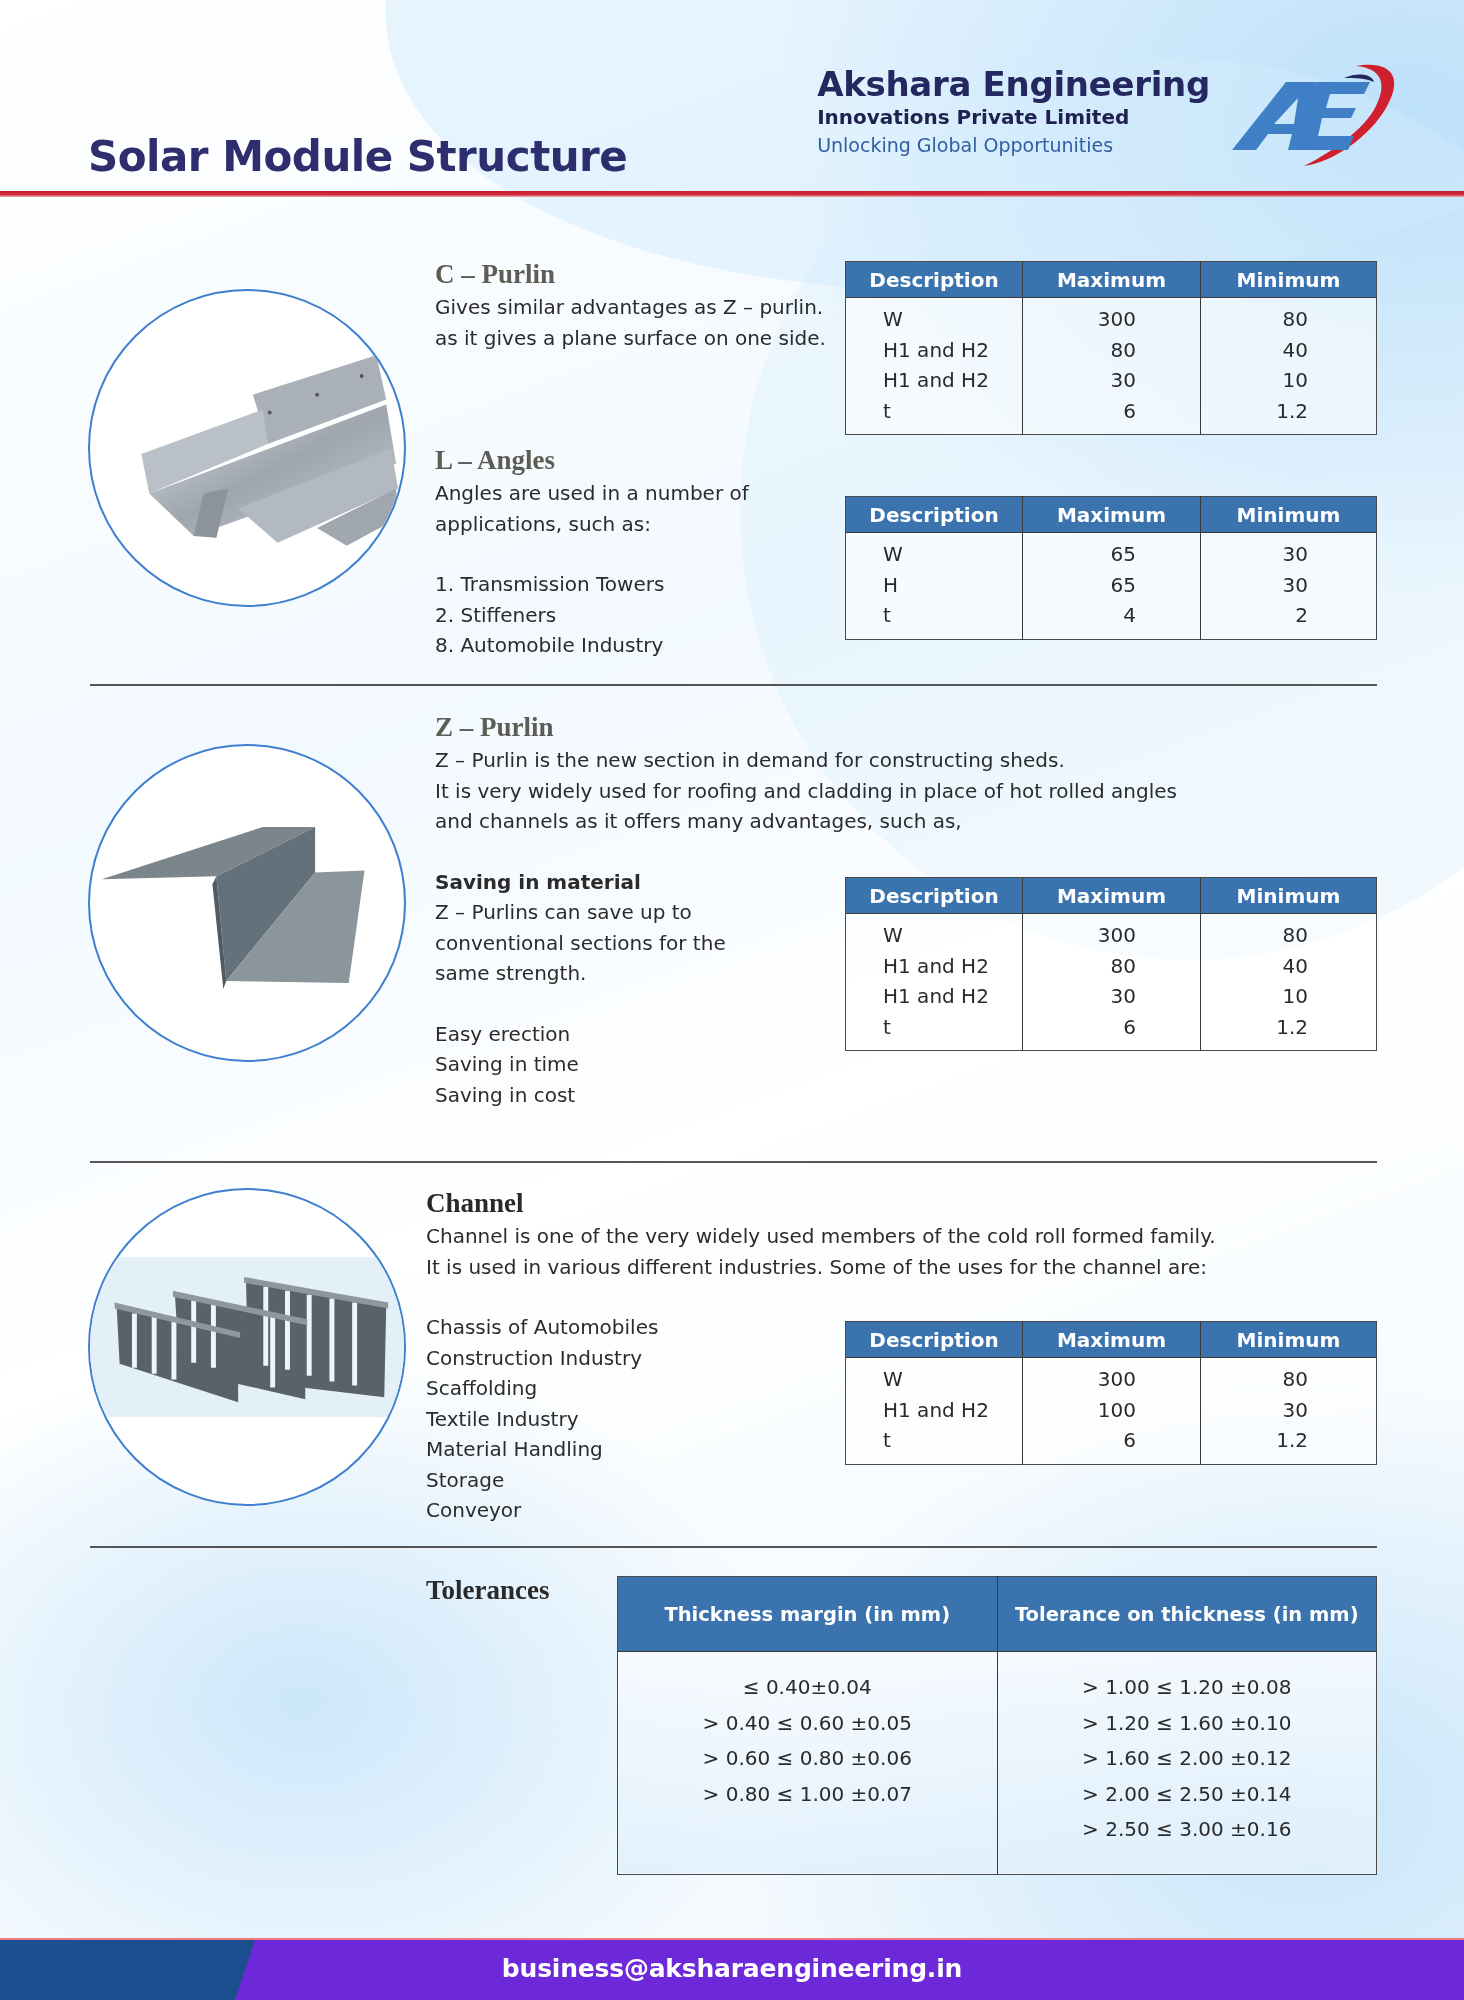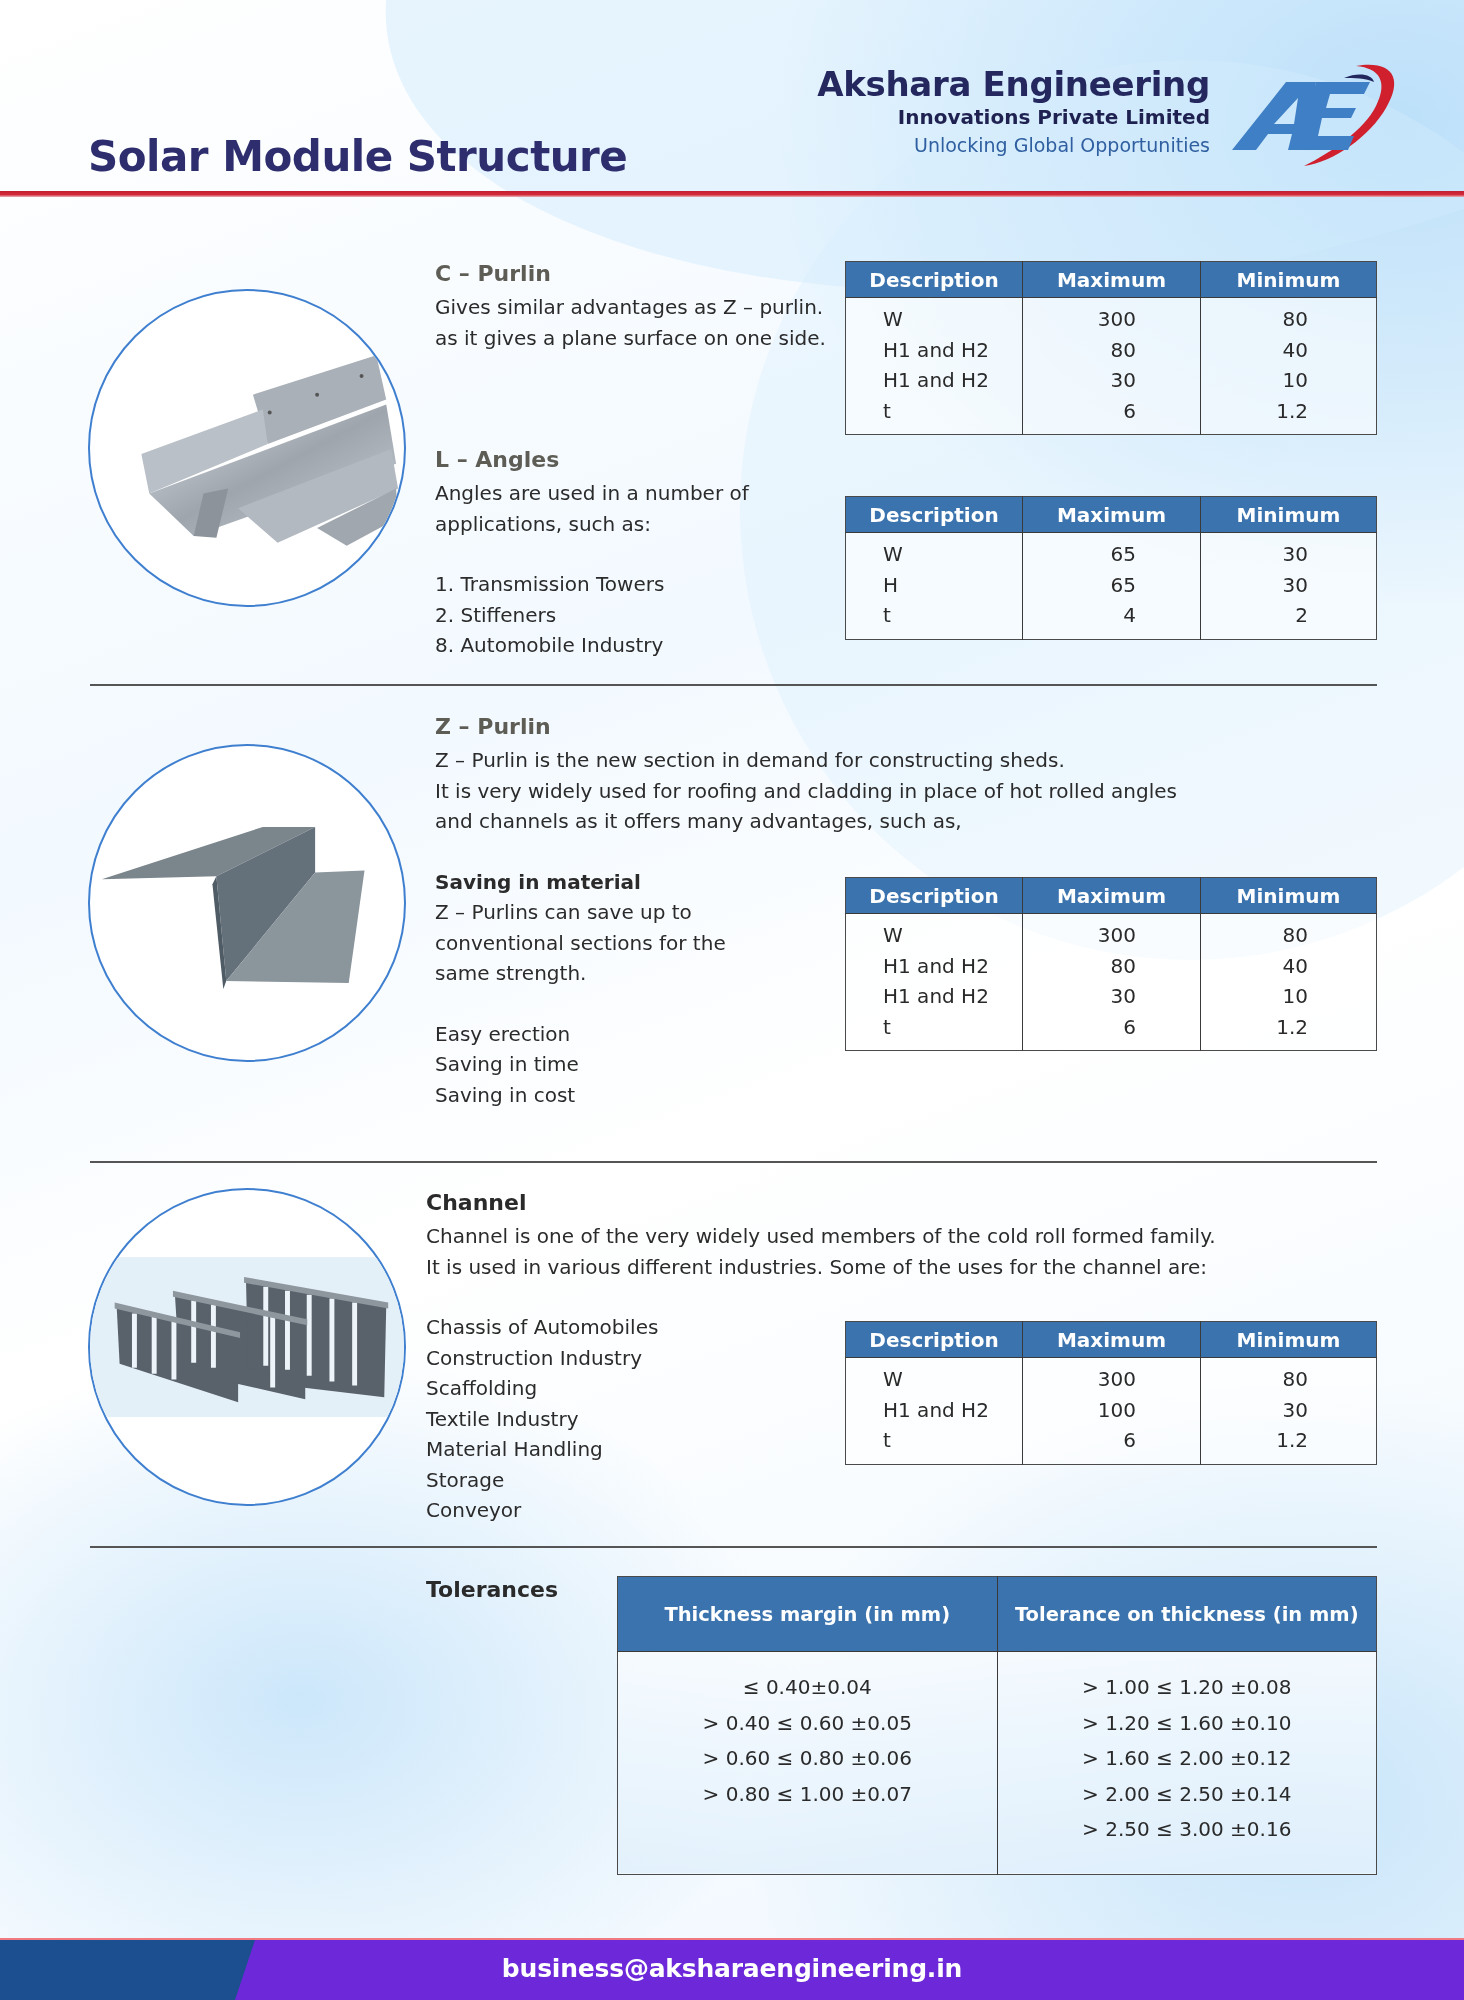--- a/index.html
+++ b/index.html
@@ -22,42 +22,42 @@
     .sw2 { left: 740px; top: 60px; width: 900px; height: 900px; background: rgba(215,238,253,0.35); }
 
     
     .page-title {
       position: absolute; left: 88px; top: 132px;
       font-family: "DejaVu Sans", sans-serif;
       font-weight: bold; font-size: 42px; color: #2e2e6e;
       letter-spacing: -0.5px;
     }
     .brand { position: absolute; right: 60px; top: 52px; display: flex; align-items: center; }
-    .brand-text { text-align: right; margin-right: 14px; }
+    .brand-text { text-align: left; margin-right: 14px; }
     .brand-name { font-weight: bold; font-size: 34px; color: #24285e; letter-spacing: -0.3px; line-height: 1.15; }
     .brand-sub { font-weight: bold; font-size: 20px; color: #1f2150; line-height: 1.35; }
     .brand-tag { font-size: 19px; color: #2f5fa0; line-height: 1.5; }
     .logo { width: 180px; height: 120px; }
 
     .header-rule {
       position: absolute; left: 0; top: 191px; width: 1464px; height: 6px;
       background: linear-gradient(180deg, #c21f33 0%, #d32a3a 60%, #e8b5bb 100%);
     }
 
     
     .photo {
       position: absolute; left: 88px; width: 318px; height: 318px;
       border: 2.5px solid #3f7fcf; border-radius: 50%;
       background: #ffffff; overflow: hidden;
     }
     .photo svg { width: 100%; height: 100%; display: block; }
 
     
     .sec { position: absolute; font-size: 20px; line-height: 30.5px; color: #2b2b2b; }
-    .sec-title { font-weight: bold; font-size: 22px; color: #5d5d55; line-height: 36px; }
+    .sec-title { font-weight: bold; font-size: 27px; color: #5d5d55; line-height: 36px; font-family: Liberation Serif, serif; }
     .sec-title.dark { color: #2a2a2a; }
     .sub-title { font-weight: bold; color: #2b2b2b; }
     .gap { height: 30px; }
 
     
     .spec {
       position: absolute; left: 845px; width: 532px;
       border: 1.5px solid #4a4a4a; border-collapse: collapse;
       font-size: 20px; background: rgba(255,255,255,0.55);
     }

